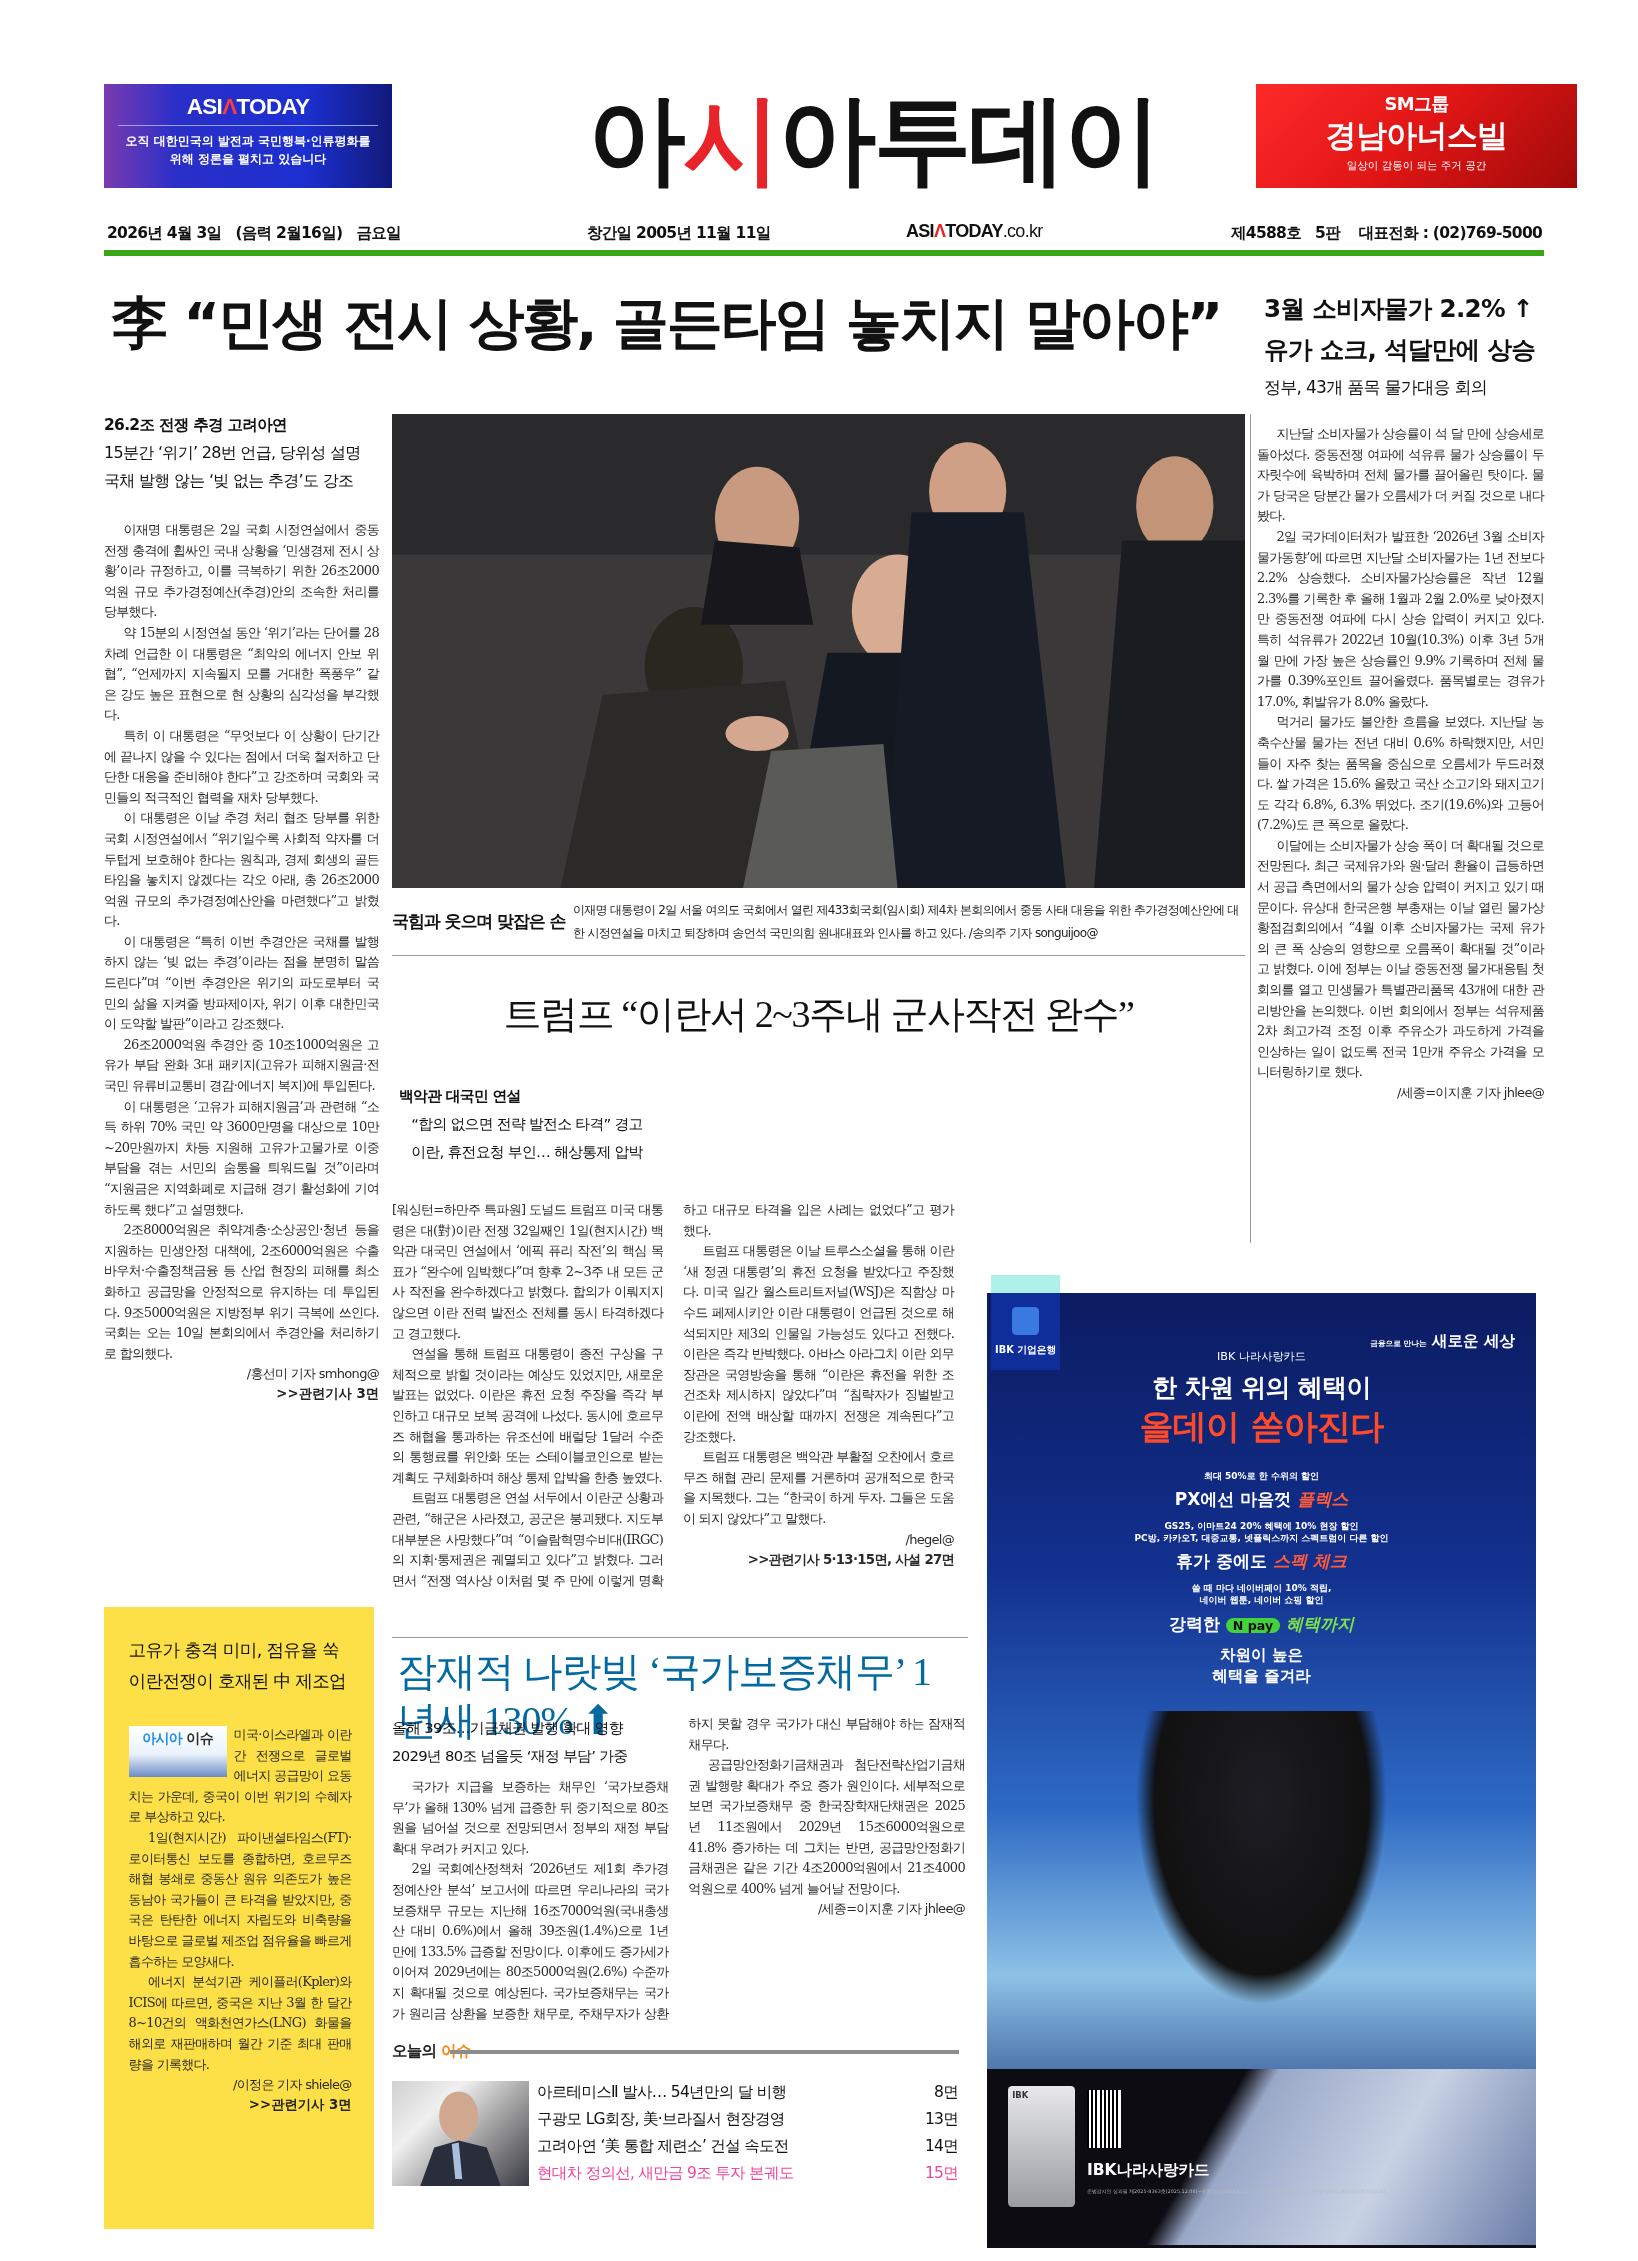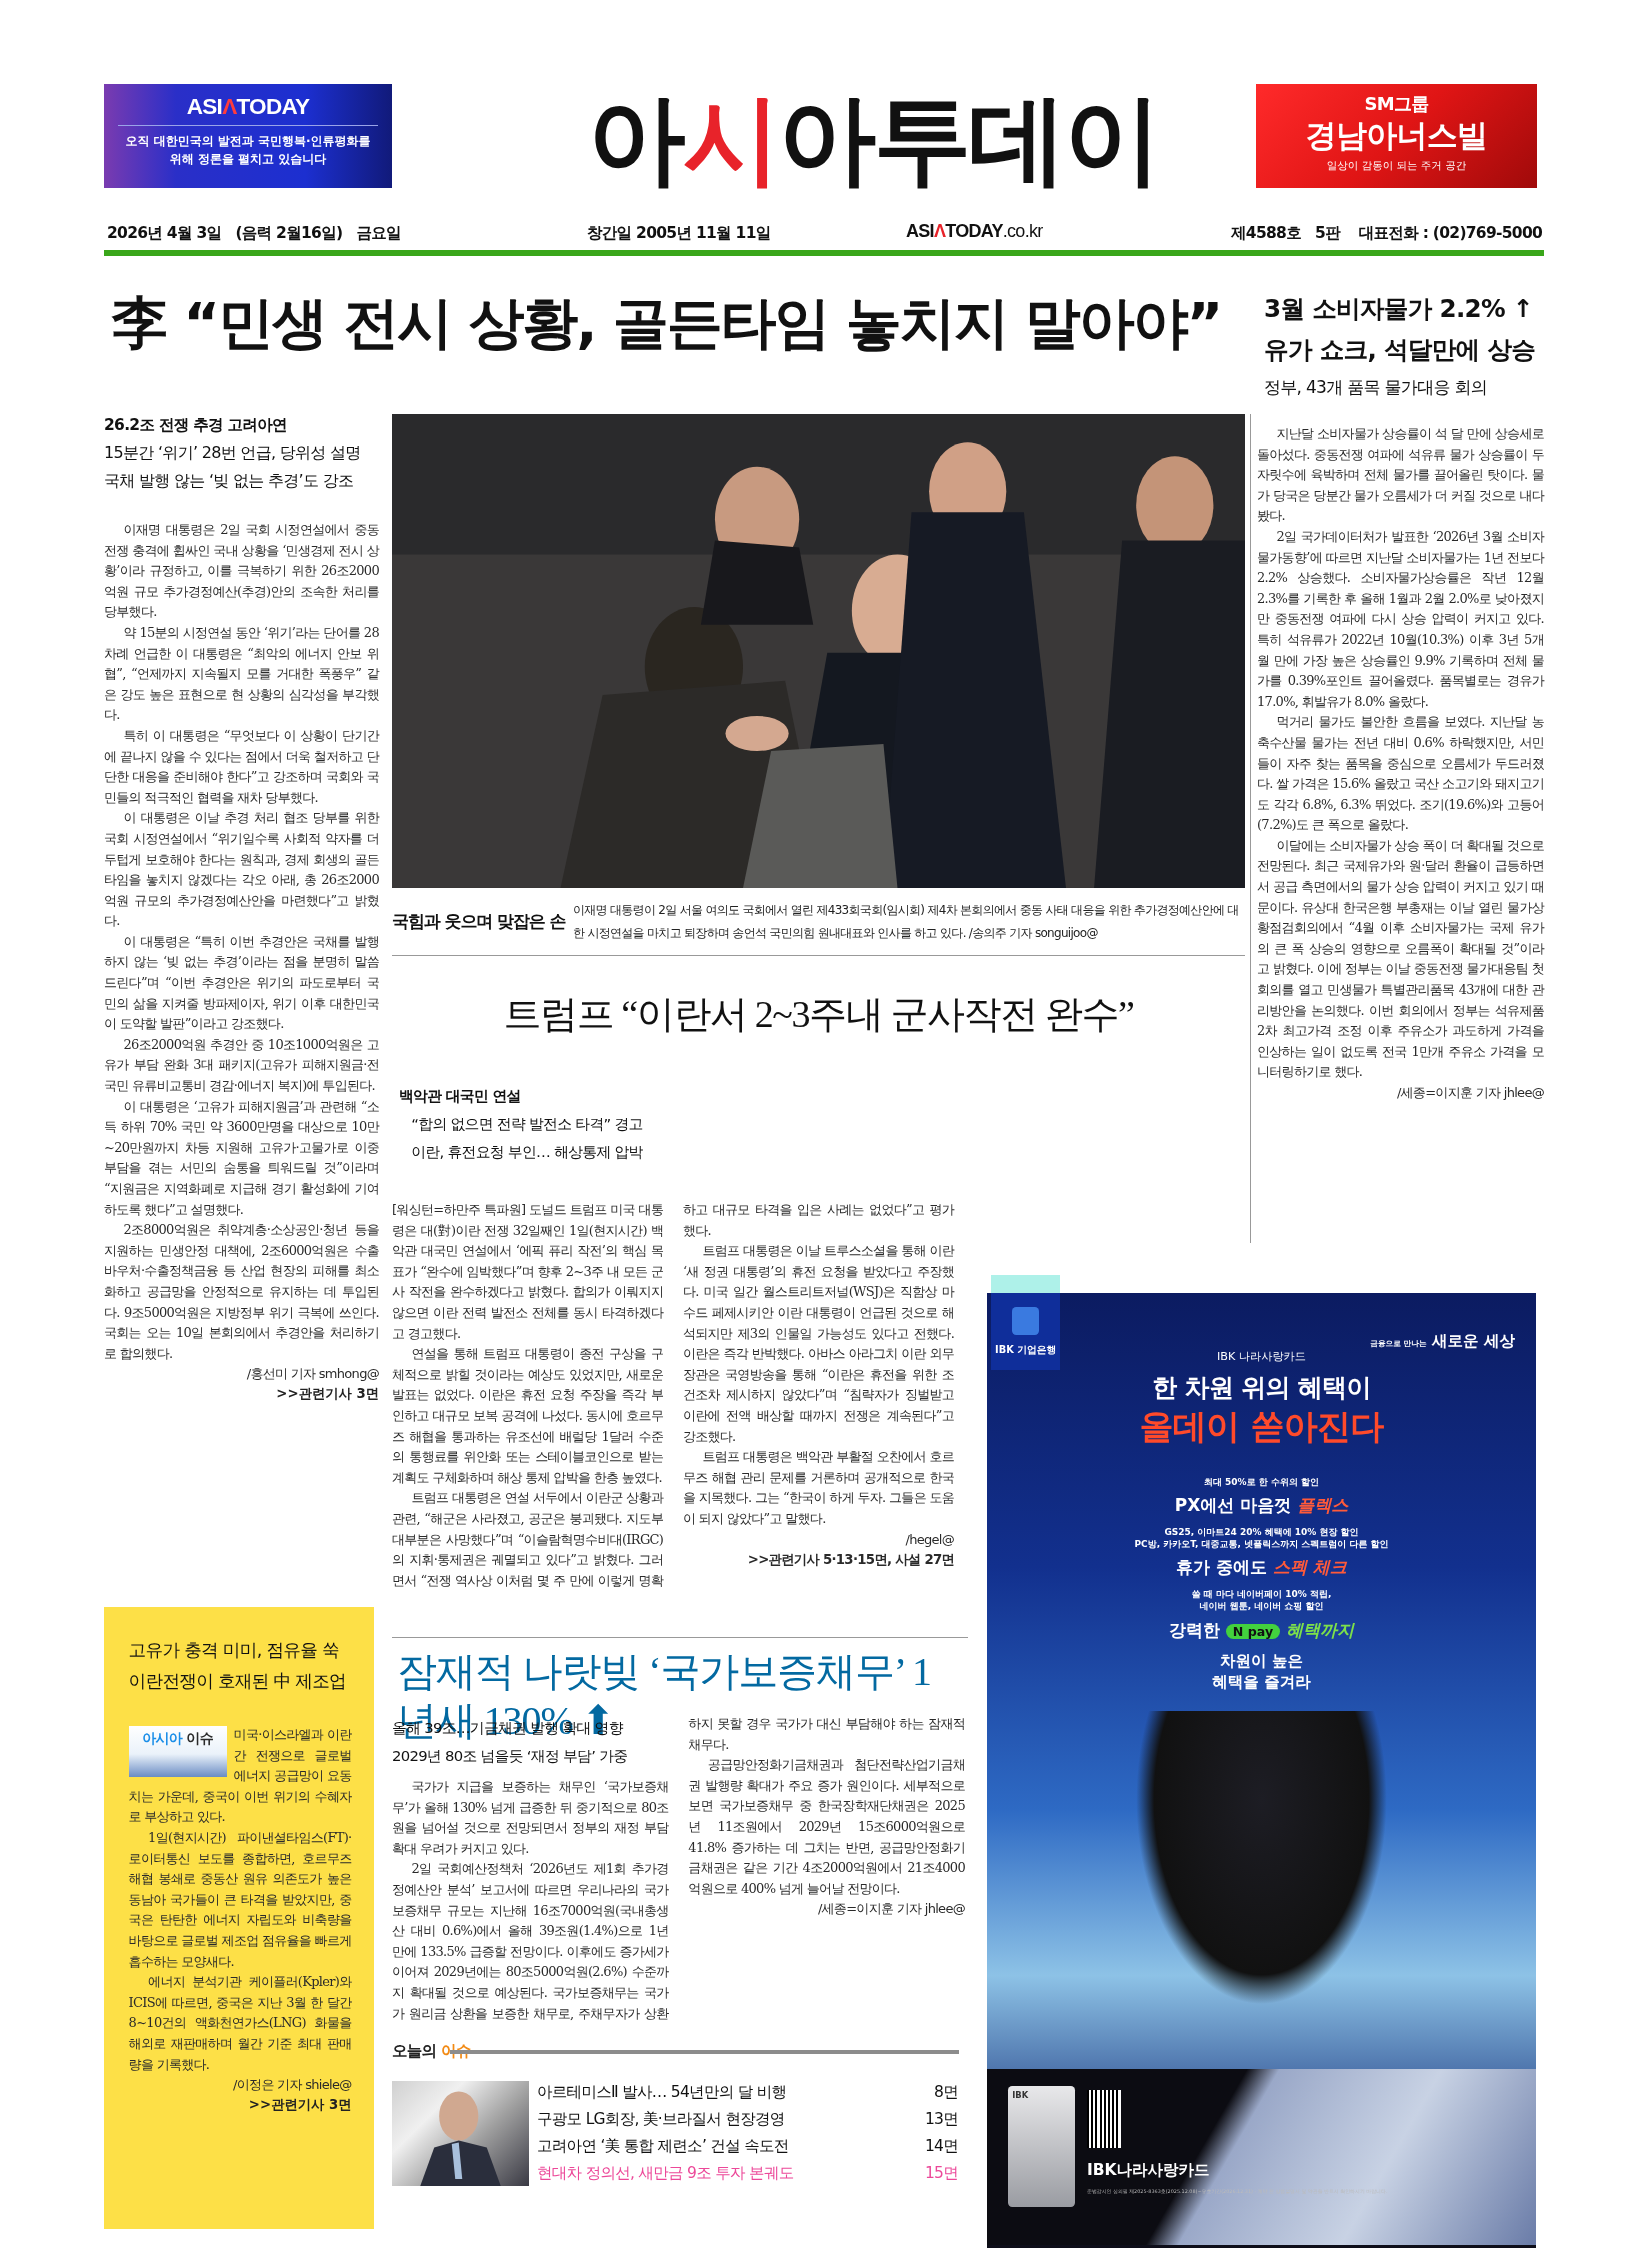--- a/index.html
+++ b/index.html
@@ -7,21 +7,21 @@
 .abs{position:absolute}
 .sans{font-family:"DejaVu Sans","Liberation Sans",sans-serif}
 
 .promo-left{left:104px;top:84px;width:288px;height:104px;background:linear-gradient(90deg,#7a3bb0 0%,#2a2fc8 25%,#1c2fd0 70%,#111a7a 100%);color:#fff;text-align:center}
 .promo-left .brand{font-family:"Liberation Sans",sans-serif;font-weight:bold;font-size:22.5px;letter-spacing:-0.7px;padding-top:9.8px}
 .promo-left .brand .a{color:#ff3c3c}
 .promo-left hr{border:0;border-top:1.4px solid #9aa4e8;margin:5.6px 14px}
 .promo-left .t{font-family:"DejaVu Sans",sans-serif;font-weight:bold;font-size:12px;line-height:18px}
 .logo{left:485px;top:83px;width:674px;height:112px;font-family:"DejaVu Sans",sans-serif;font-weight:bold;font-size:98px;letter-spacing:-2.8px;line-height:112px;color:#111;text-align:right}
 .logo .red{color:#e8232a}
-.promo-right{left:1256px;top:84px;width:281px;height:104px;background:linear-gradient(135deg,#ff2a2a 0%,#e01515 50%,#a00a0a 100%);color:#fff;text-align:center}
+.promo-right{left:1256px;top:84px;width:321px;height:104px;background:linear-gradient(135deg,#ff2a2a 0%,#e01515 50%,#a00a0a 100%);color:#fff;text-align:center}
 .promo-right .g{font-family:"DejaVu Sans",sans-serif;font-weight:bold;font-size:18px;padding-top:8.4px;letter-spacing:-0.7px}
 .promo-right .n{font-family:"DejaVu Sans",sans-serif;font-weight:bold;font-size:31px;line-height:38px;letter-spacing:-0.7px}
 .promo-right .s{font-family:"DejaVu Sans",sans-serif;font-size:10.5px;margin-top:4.2px}
 .dateline{top:223px;height:21px;font-family:"DejaVu Sans",sans-serif;font-size:15.5px;font-weight:bold;letter-spacing:-0.7px;color:#111}
 .site{font-family:"Liberation Sans",sans-serif;font-weight:bold;font-size:18px;letter-spacing:-0.7px}
 .site .a{color:#e8232a}
 .greenbar{left:104px;top:250px;width:1440px;height:5.6px;background:#3aa61a}
 
 .main-head{left:112px;top:281px;width:1124px;height:84px;font-family:"DejaVu Sans",sans-serif;font-weight:bold;font-size:56px;letter-spacing:-2.1px;line-height:84px;color:#111}
 .side-head{left:1264px;top:288px;width:295px;font-family:"DejaVu Sans",sans-serif;font-size:24.6px;letter-spacing:-0.7px;line-height:41px;color:#111}
@@ -222,21 +222,21 @@
     </div>
 </div>
 
 <div class="abs ad">
   <div class="ibk-band"></div>
   <div class="ibk">IBK 기업은행</div>
   <div class="world"><span style="font-size:7.7px">금융으로 만나는</span> <span>새로운 세상</span></div>
   <div class="card-name">IBK 나라사랑카드</div>
   <div class="h1">한 차원 위의 혜택이</div>
   <div class="h2">올데이 쏟아진다</div>
-  <div class="small" style="margin-top:26px">최대 50%로 한 수위의 할인</div>
+  <div class="small" style="margin-top:20px">최대 50%로 한 수위의 할인</div>
   <div class="line"><span>PX에선 마음껏</span> <span class="red">플렉스</span></div>
   <div class="small" style="margin-top:8.4px">GS25, 이마트24 20% 혜택에 10% 현장 할인</div>
   <div class="small">PC방, 카카오T, 대중교통, 넷플릭스까지 스펙트럼이 다른 할인</div>
   <div class="line"><span>휴가 중에도</span> <span class="red">스펙 체크</span></div>
   <div class="small" style="margin-top:8.4px">쓸 때 마다 네이버페이 10% 적립,</div>
   <div class="small">네이버 웹툰, 네이버 쇼핑 할인</div>
   <div class="line"><span>강력한</span> <span class="npay">N pay</span> <span class="green">혜택까지</span></div>
   <div style="font-size:15.5px;font-weight:bold;margin-top:9.8px">차원이 높은</div>
   <div style="font-size:15.5px;font-weight:bold">혜택을 즐겨라</div>
   <div class="people"></div>

